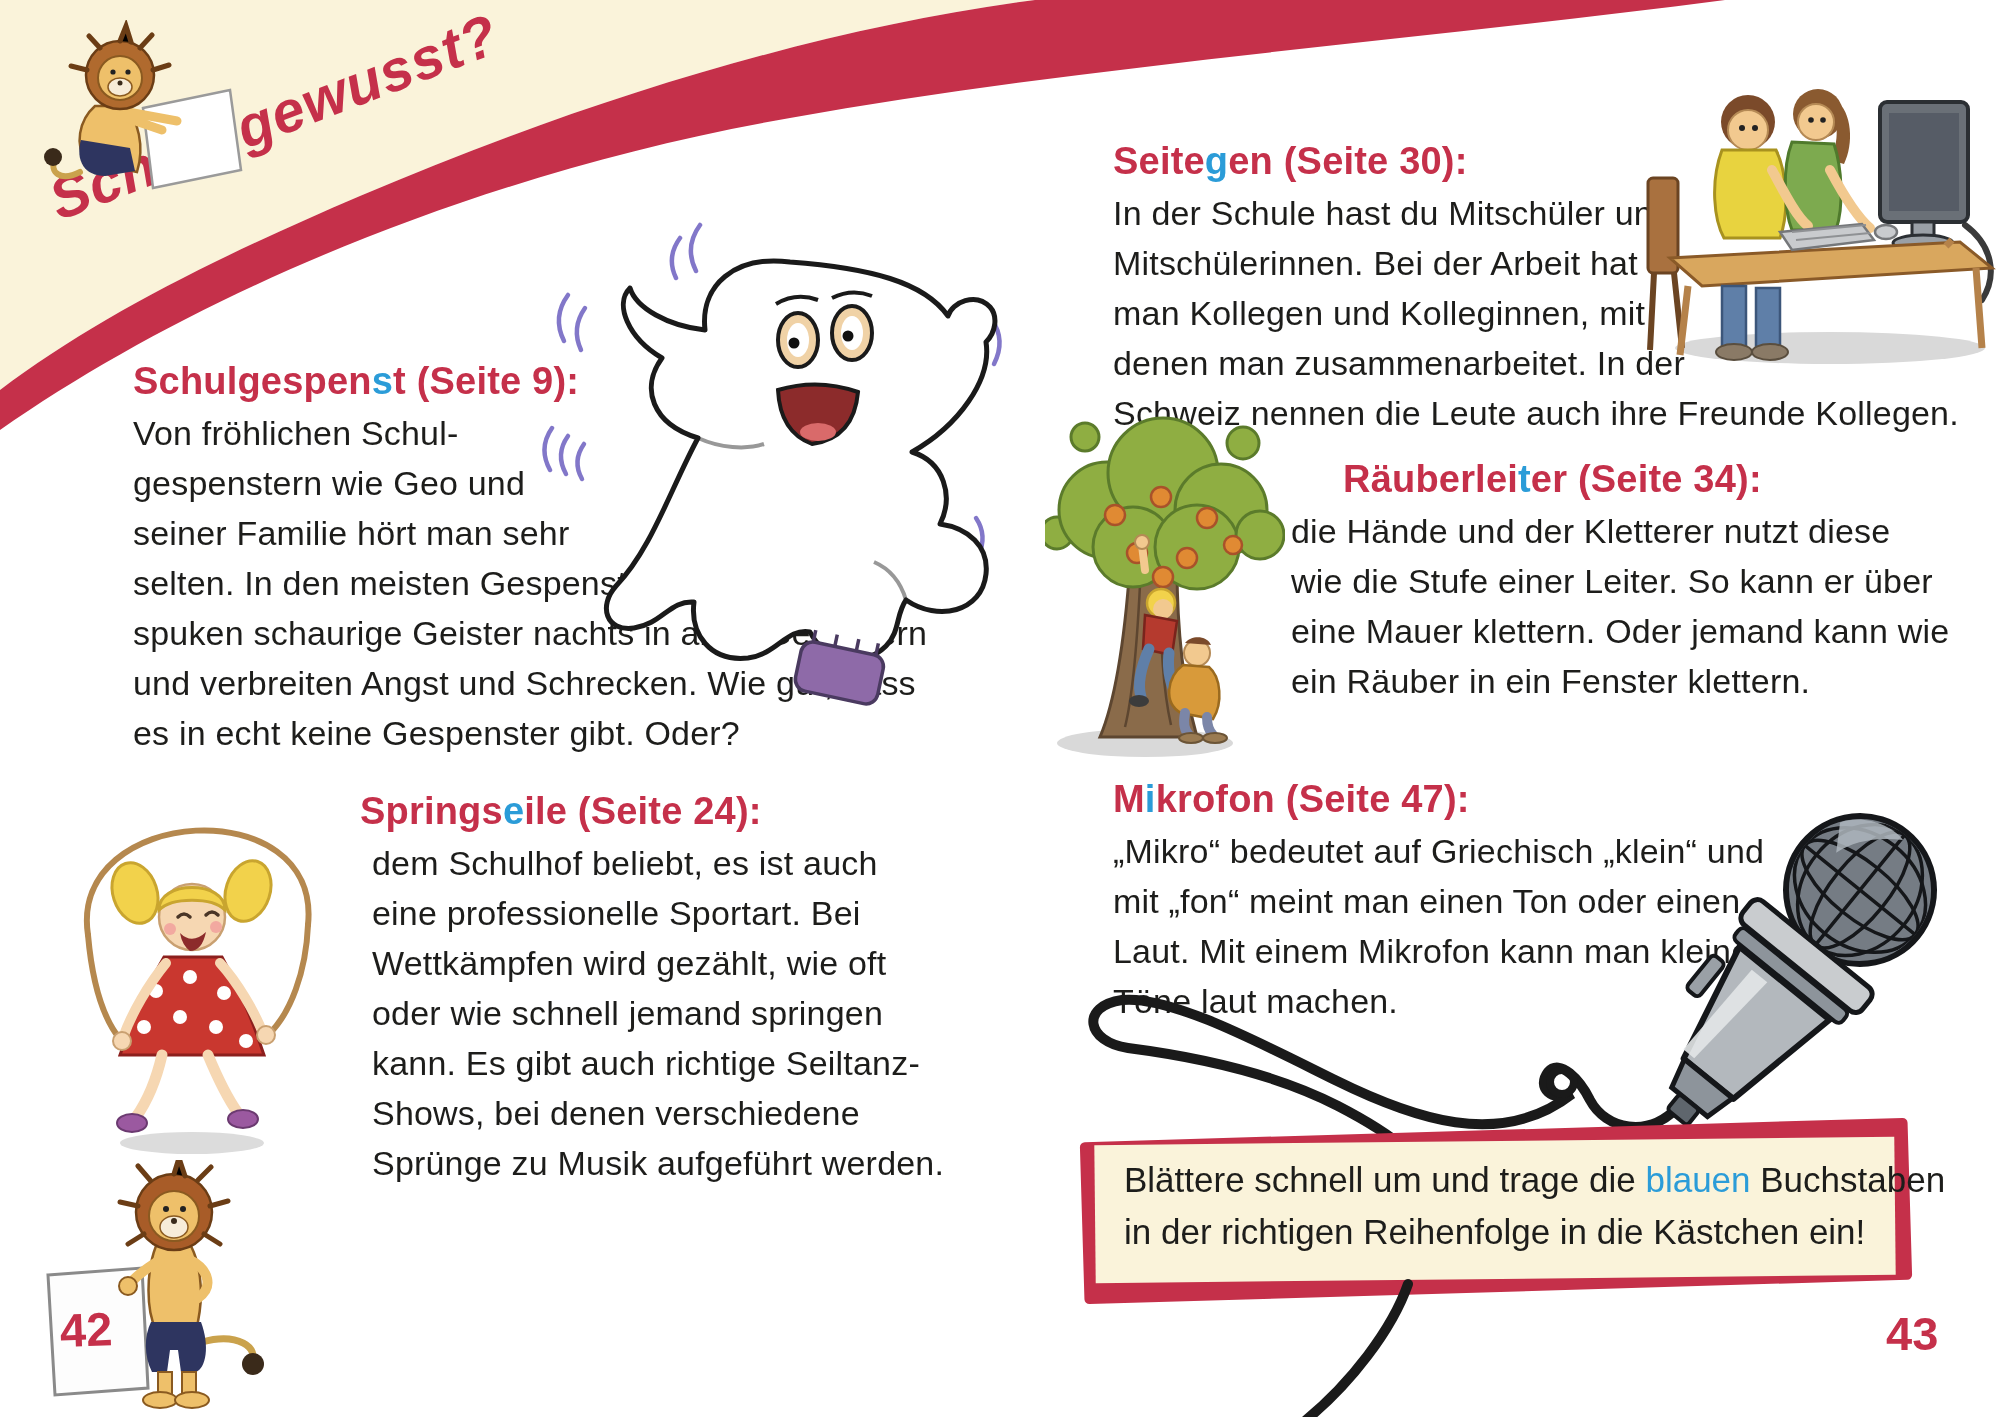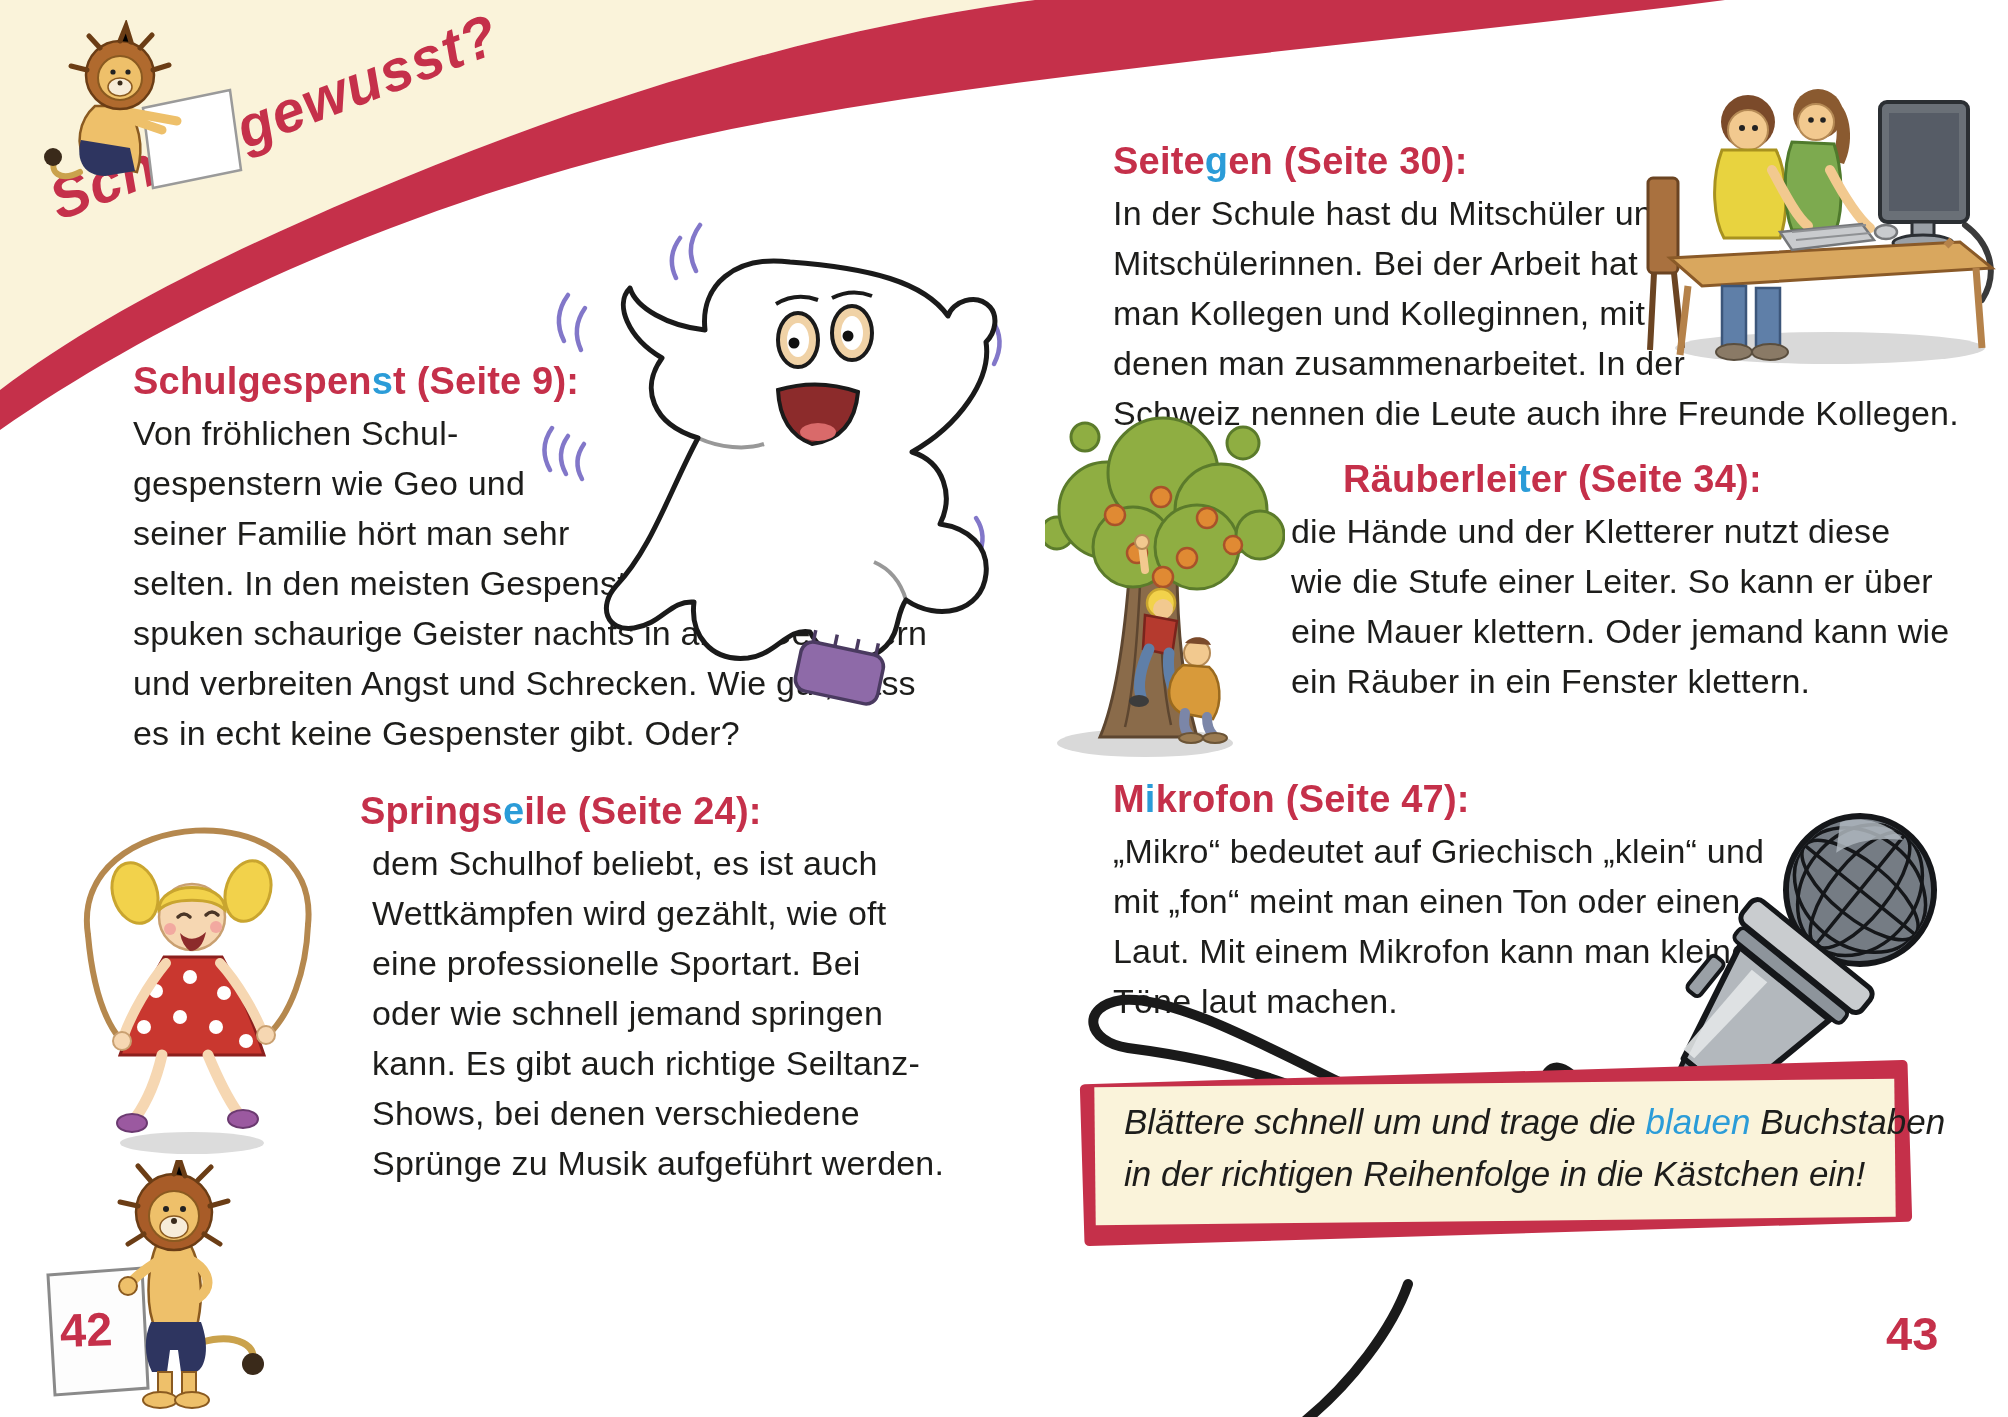--- a/index.html
+++ b/index.html
@@ -9,21 +9,21 @@
   svg{display:block;}
   
   .h{position:absolute;font-size:38px;font-weight:700;color:#c5304a;letter-spacing:.2px;white-space:nowrap;}
   .h .blue{color:#2b9cd8;}
   
   .para{position:absolute;color:#1d1d1b;font-size:34px;line-height:50px;letter-spacing:.2px;white-space:nowrap;}
   
   .title{position:absolute;left:52px;top:168px;transform:rotate(-21deg);transform-origin:0 50%;
          font-size:58px;font-weight:700;font-style:italic;color:#c5304a;white-space:nowrap;letter-spacing:1px;}
   
-  .banner{position:absolute;left:1082px;top:1072px;width:828px;height:162px;font-style:italic;}
+  .banner{position:absolute;left:1082px;top:1130px;width:828px;height:162px;}
   .banner .back{position:absolute;inset:0;background:#c5304a;transform:rotate(-1.7deg);border-radius:5px;}
   .banner .front{position:absolute;left:13px;top:11px;right:15px;bottom:13px;background:#faf3da;
                  transform:rotate(-.6deg);}
   .banner .txt{position:absolute;left:42px;top:24px;font-size:35px;line-height:52px;color:#1d1d1b;white-space:nowrap;}
   .banner .txt .blue{color:#2b9cd8;}
   
   .pagenum{position:absolute;font-size:47px;font-weight:700;color:#c5304a;}
 </style>
 </head>
 <body>
@@ -144,22 +144,22 @@
     <path d="M122,290 C116,316 106,338 96,352 M168,290 C178,314 188,334 198,348" stroke="#f6d7b2" stroke-width="11" fill="none" stroke-linecap="round"></path>
     <ellipse cx="92" cy="358" rx="15" ry="9" fill="#9b59a0" stroke="#6b3a70" stroke-width="2"></ellipse>
     <ellipse cx="203" cy="354" rx="15" ry="9" fill="#9b59a0" stroke="#6b3a70" stroke-width="2"></ellipse>
   </svg>
 
   <div class="h" style="left:360px;top:790px;">
     <span>Springs</span><span class="blue">e</span><span>ile (Seite 24):</span>
   </div>
   <div class="para" style="left:372px;top:838px;">
     <div>dem Schulhof beliebt, es ist auch</div>
+    <div>eine professionelle Sportart. Bei</div>
     <div>Wettkämpfen wird gezählt, wie oft</div>
-    <div>eine professionelle Sportart. Bei</div>
     <div>oder wie schnell jemand springen</div>
     <div>kann. Es gibt auch richtige Seiltanz-</div>
     <div>Shows, bei denen verschiedene</div>
     <div>Sprünge zu Musik aufgeführt werden.</div>
   </div>
 
   <svg class="abs" style="left:20px;top:1160px;" width="280" height="250" viewBox="0 0 280 250">
     <polygon points="28,115 122,108 128,228 35,235" fill="#fdfdfd" stroke="#8a8a8a" stroke-width="3"></polygon>
     <path d="M182,182 C218,172 240,188 231,203" fill="none" stroke="#caa24c" stroke-width="7" stroke-linecap="round"></path>
     <circle cx="233" cy="204" r="11" fill="#3a2a1a"></circle>

